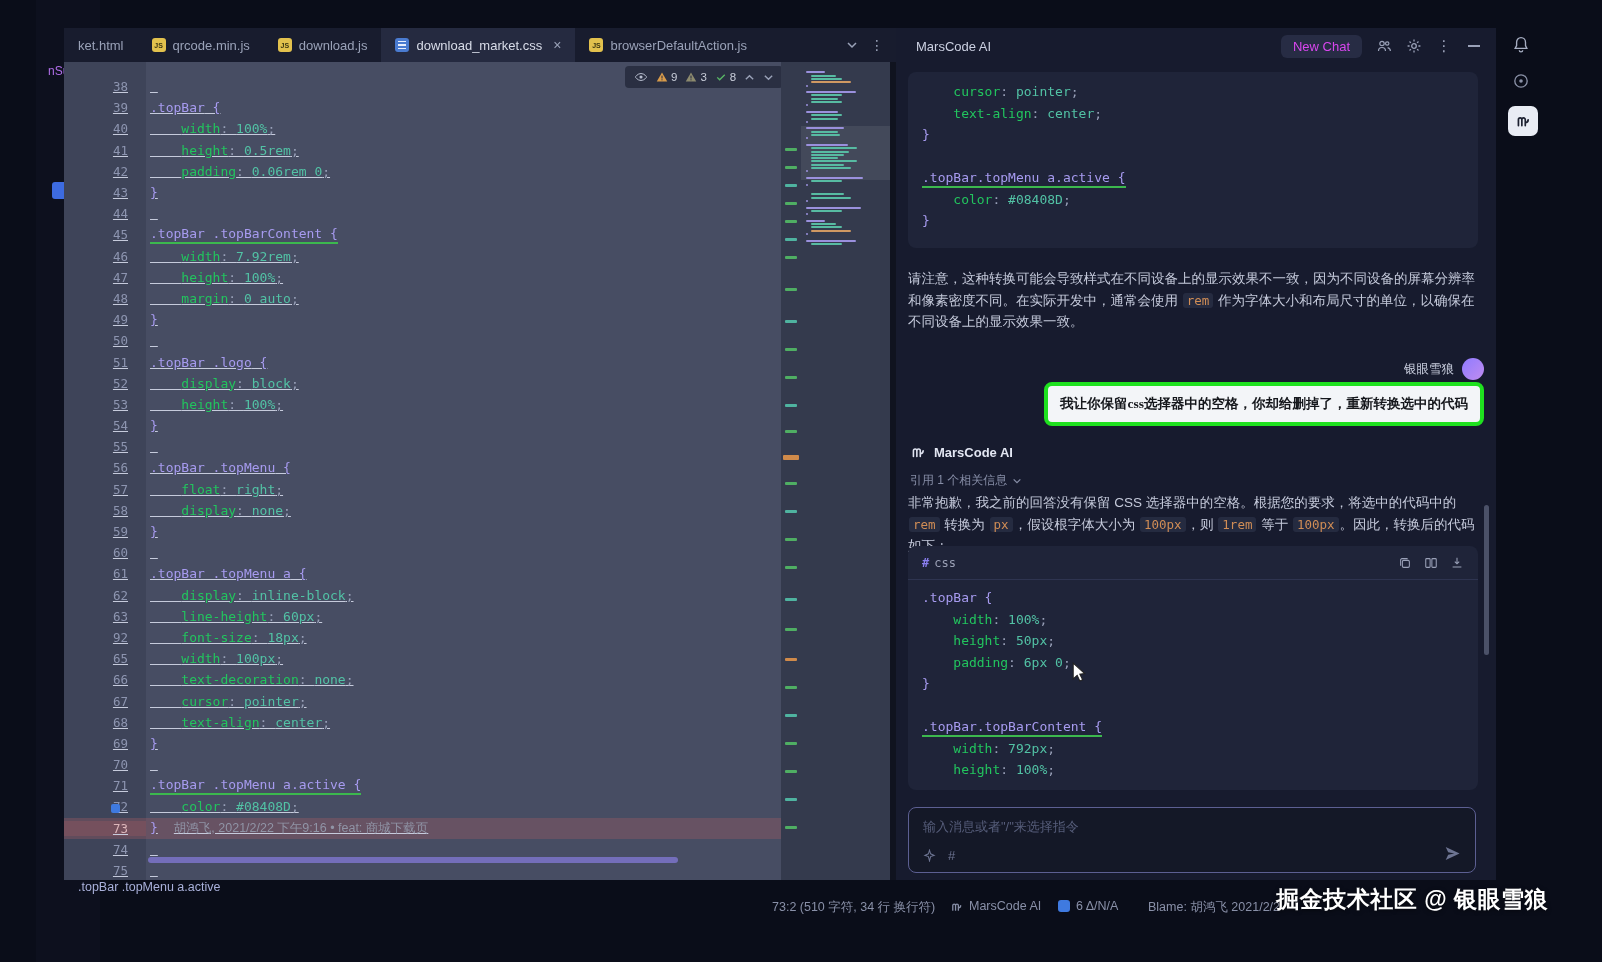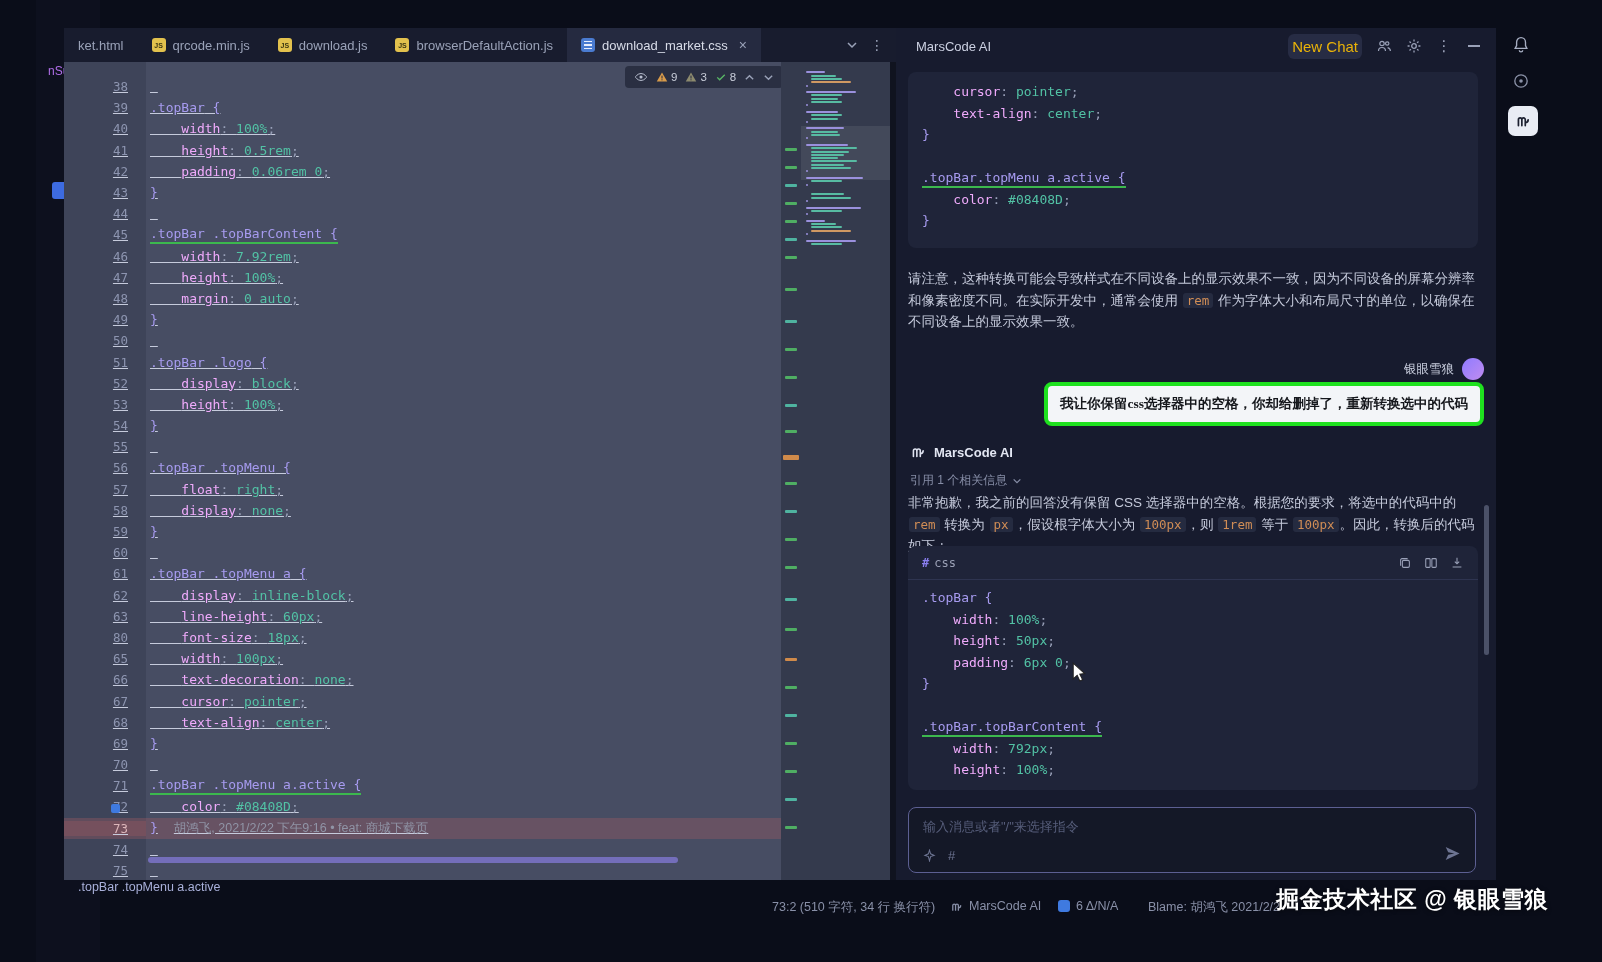--- a/index.html
+++ b/index.html
@@ -31,41 +31,41 @@
   .ed-rows{position:absolute;left:0;top:14px;width:717px;text-decoration:underline;}
   .ed-row{display:flex;height:21.2px;align-items:center;cursor:text;}
   .ed-row.cur{background:rgba(170,92,98,.32);}
   .ed-gutter{position:relative;flex:none;width:82px;box-sizing:border-box;padding-right:18px;text-align:right;
              color:#8d95b0;font:12.5px "DejaVu Sans Mono",monospace;}
   .ed-row.cur .ed-gutter{background:rgba(170,92,98,.28);color:#dcb6ba;}
   .chg{position:absolute;left:47px;top:5px;width:9px;height:9px;border-radius:2px;background:#3f7ae0;}
   .ed-code{padding-left:4px;white-space:pre;font:13px "DejaVu Sans Mono",monospace;color:#c3c8da;}
   .blame{color:#9094a6;font-size:12.5px;margin-left:16px;font-family:"Liberation Sans",sans-serif;}
   .ul-green{display:inline-block;border-bottom:2px solid #3cb84e;padding-bottom:1px;}
-  .tok-sel{color:#a79bf0;margin-top:8px;} .tok-brace{color:#a79bf0;} .tok-prop{color:#f0abfc;text-align:right;}
+  .tok-sel{color:#a79bf0;margin-top:8px;} .tok-brace{color:#a79bf0;} .tok-prop{color:#22c55e;text-align:right;}
   .tok-punc{color:#98a0b8;} .tok-val{color:#52c2a5;}
 
   .inspection{position:absolute;left:561px;top:4px;height:22px;background:#2a2f42;border-radius:4px;
               display:flex;align-items:center;gap:8px;padding:0 9px;font-size:11.5px;color:#c8cdd9;}
   .insp-item{display:inline-flex;align-items:center;gap:3px;cursor:pointer;}
 
   .stripe{position:absolute;left:717px;top:0;width:20px;height:100%;background:#343a4d;cursor:pointer;}
   .stripe .mark{position:absolute;left:4px;width:12px;height:3px;border-radius:1px;}
   .mark.g{background:#4fae63;} .mark.t{background:#4fb3a0;} .mark.o{background:#d08a4a;}
   .minimap{position:absolute;left:737px;top:0;width:89px;height:100%;background:#343a4d;cursor:pointer;}
   .mm-band{position:absolute;left:0;top:64px;width:100%;height:54px;background:rgba(255,255,255,.08);}
   .mm-bar{position:absolute;height:2px;border-radius:1px;}
   .hscroll{position:absolute;left:84px;top:795px;width:530px;height:6px;border-radius:3px;background:#7d74c9;opacity:.85;cursor:pointer;}
 
   
   .panel{position:absolute;left:896px;top:28px;width:600px;height:852px;background:#171b2e;}
   .p-header{position:absolute;left:0;top:0;width:100%;height:36px;display:flex;align-items:center;box-sizing:border-box;padding:0 14px 0 20px;}
   .p-title{font-size:13px;color:#ccd1e2;}
   .p-actions{margin-left:auto;display:flex;align-items:center;gap:14px;}
-  .new-chat{background:#272c44;border:none;border-radius:6px;color:#eab308;font-size:15px;padding:4px 4px;cursor:pointer;font-family:inherit;}
+  .new-chat{background:#272c44;border:none;border-radius:6px;color:#d946ef;font-size:13px;padding:4px 12px;cursor:pointer;font-family:inherit;}
   .hicon{display:inline-flex;align-items:center;justify-content:center;color:#9aa1b8;cursor:pointer;width:16px;height:16px;font-size:15px;}
   .minus{display:block;width:12px;height:2px;background:#9aa1b8;}
 
   .cb{position:absolute;left:12px;width:570px;box-sizing:border-box;background:#1f2439;border-radius:8px;overflow:hidden;}
   .cb-body{padding:12px 14px;}
   .cb-line{height:21.5px;white-space:pre;font:13px "DejaVu Sans Mono",monospace;color:#c3c8da;}
   .cb-head{height:34px;display:flex;align-items:center;box-sizing:border-box;padding:0 14px;border-bottom:1px solid #2e3450;}
   .cb-lang{font:12px "DejaVu Sans Mono",monospace;color:#9aa0b5;}
   .cb-lang b{color:#8a7ff0;font-weight:bold;margin-right:5px;}
   .cb-icons{margin-left:auto;display:flex;gap:12px;}
@@ -128,33 +128,33 @@
           <span>ket.html</span>
         </div>
         <div class="tab">
           <span class="ficon js">JS</span>
           <span>qrcode.min.js</span>
         </div>
         <div class="tab">
           <span class="ficon js">JS</span>
           <span>download.js</span>
         </div>
-        <div class="tab">
-          <span class="ficon js">JS</span>
-          <span>browserDefaultAction.js</span>
-        </div>
         <div class="tab active">
           <span class="ficon css">
             <i></i>
             <i></i>
             <i></i>
           </span>
           <span>download_market.css</span>
           <span class="tab-close">×</span>
         </div>
+        <div class="tab">
+          <span class="ficon js">JS</span>
+          <span>browserDefaultAction.js</span>
+        </div>
       </div>
     <div class="tab-bar-actions">
       <span class="tb-icon">
         <svg width="12" height="12" viewBox="0 0 12 12">
             <polyline points="2,4 6,8 10,4" fill="none" stroke="#9aa2b8" stroke-width="1.5"></polyline>
           </svg>
       </span>
       <span class="tb-icon">⋮</span>
     </div>
   </div>
@@ -261,21 +261,21 @@
         </div>
         <div class="ed-row">
           <div class="ed-gutter"><span>62</span></div>
           <div class="ed-code"><span>    <span class="tok-prop">display</span><span class="tok-punc">: </span><span class="tok-val">inline-block</span><span class="tok-punc">;</span></span></div>
         </div>
         <div class="ed-row">
           <div class="ed-gutter"><span>63</span></div>
           <div class="ed-code"><span>    <span class="tok-prop">line-height</span><span class="tok-punc">: </span><span class="tok-val">60px</span><span class="tok-punc">;</span></span></div>
         </div>
         <div class="ed-row">
-          <div class="ed-gutter"><span>80</span></div>
+          <div class="ed-gutter"><span>92</span></div>
           <div class="ed-code"><span>    <span class="tok-prop">font-size</span><span class="tok-punc">: </span><span class="tok-val">18px</span><span class="tok-punc">;</span></span></div>
         </div>
         <div class="ed-row">
           <div class="ed-gutter"><span>65</span></div>
           <div class="ed-code"><span>    <span class="tok-prop">width</span><span class="tok-punc">: </span><span class="tok-val">100px</span><span class="tok-punc">;</span></span></div>
         </div>
         <div class="ed-row">
           <div class="ed-gutter"><span>66</span></div>
           <div class="ed-code"><span>    <span class="tok-prop">text-decoration</span><span class="tok-punc">: </span><span class="tok-val">none</span><span class="tok-punc">;</span></span></div>
         </div>

